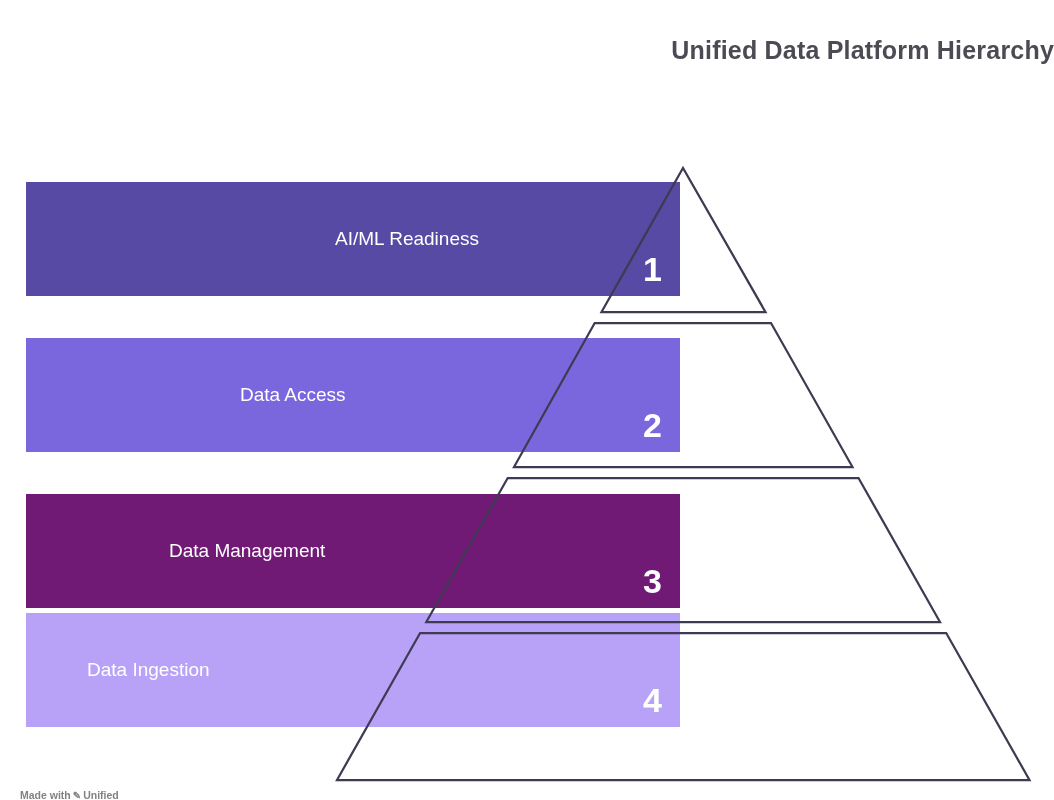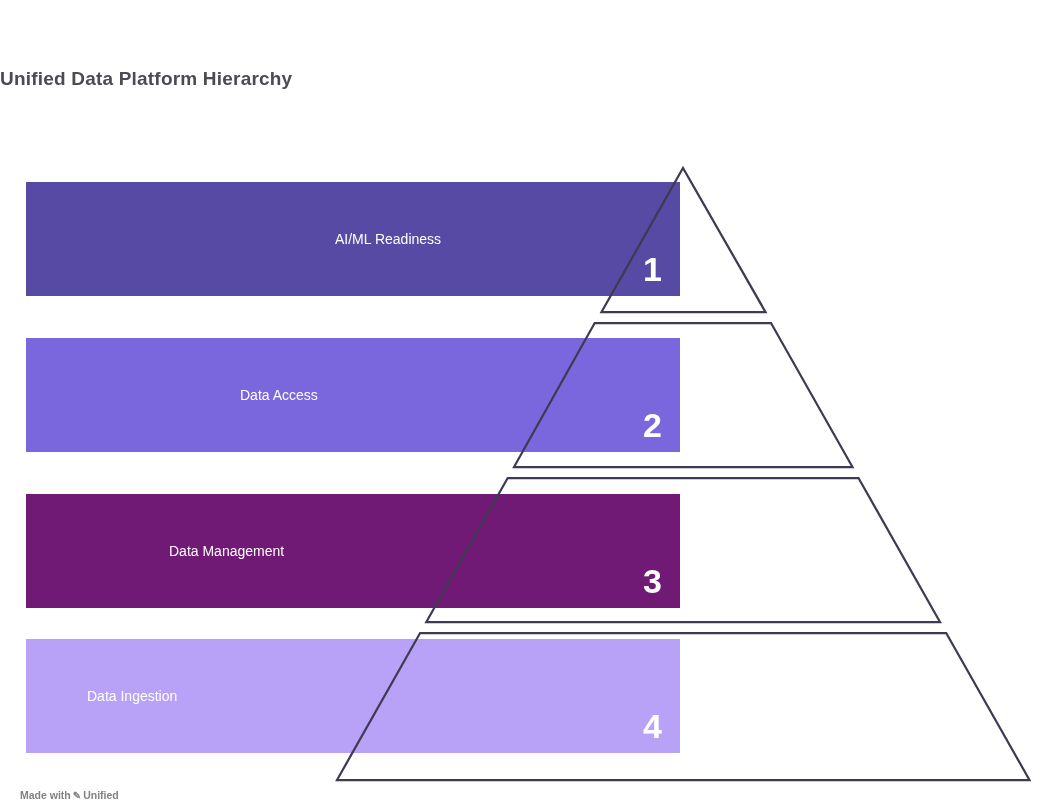--- a/index.html
+++ b/index.html
@@ -10,45 +10,45 @@
   }
   #canvas {
     position: relative;
     width: 1054px;
     height: 800px;
     overflow: hidden;
     background: #ffffff;
   }
   .title {
     position: absolute;
-    top: 68px;
+    top: 36px;
     left: 0;
     width: 100%;
-    text-align: left;
-    font-size: 19px;
+    text-align: right;
+    font-size: 25px;
     font-weight: bold;
     letter-spacing: 0.2px;
   }
   .bar {
     position: absolute;
     left: 23px;
     width: 660px;
     height: 120px;
     border: 3px solid #ffffff;
     box-sizing: border-box;
   }
   .bar-0 { top: 179px; }
   .bar-1 { top: 335px; }
   .bar-2 { top: 491px; }
-  .bar-3 { top: 636px; }
+  .bar-3 { top: 610px; }
   .bar-label {
     position: absolute;
     top: 50%;
     transform: translateY(-50%);
-    font-size: 14px;
+    font-size: 19px;
     color: #ffffff;
     white-space: nowrap;
   }
   .bar-0 .bar-label { left: 309px; }
   .bar-1 .bar-label { left: 214px; }
   .bar-2 .bar-label { left: 143px; }
   .bar-3 .bar-label { left: 61px; }
   .bar-rank {
     position: absolute;
     right: 18px;

